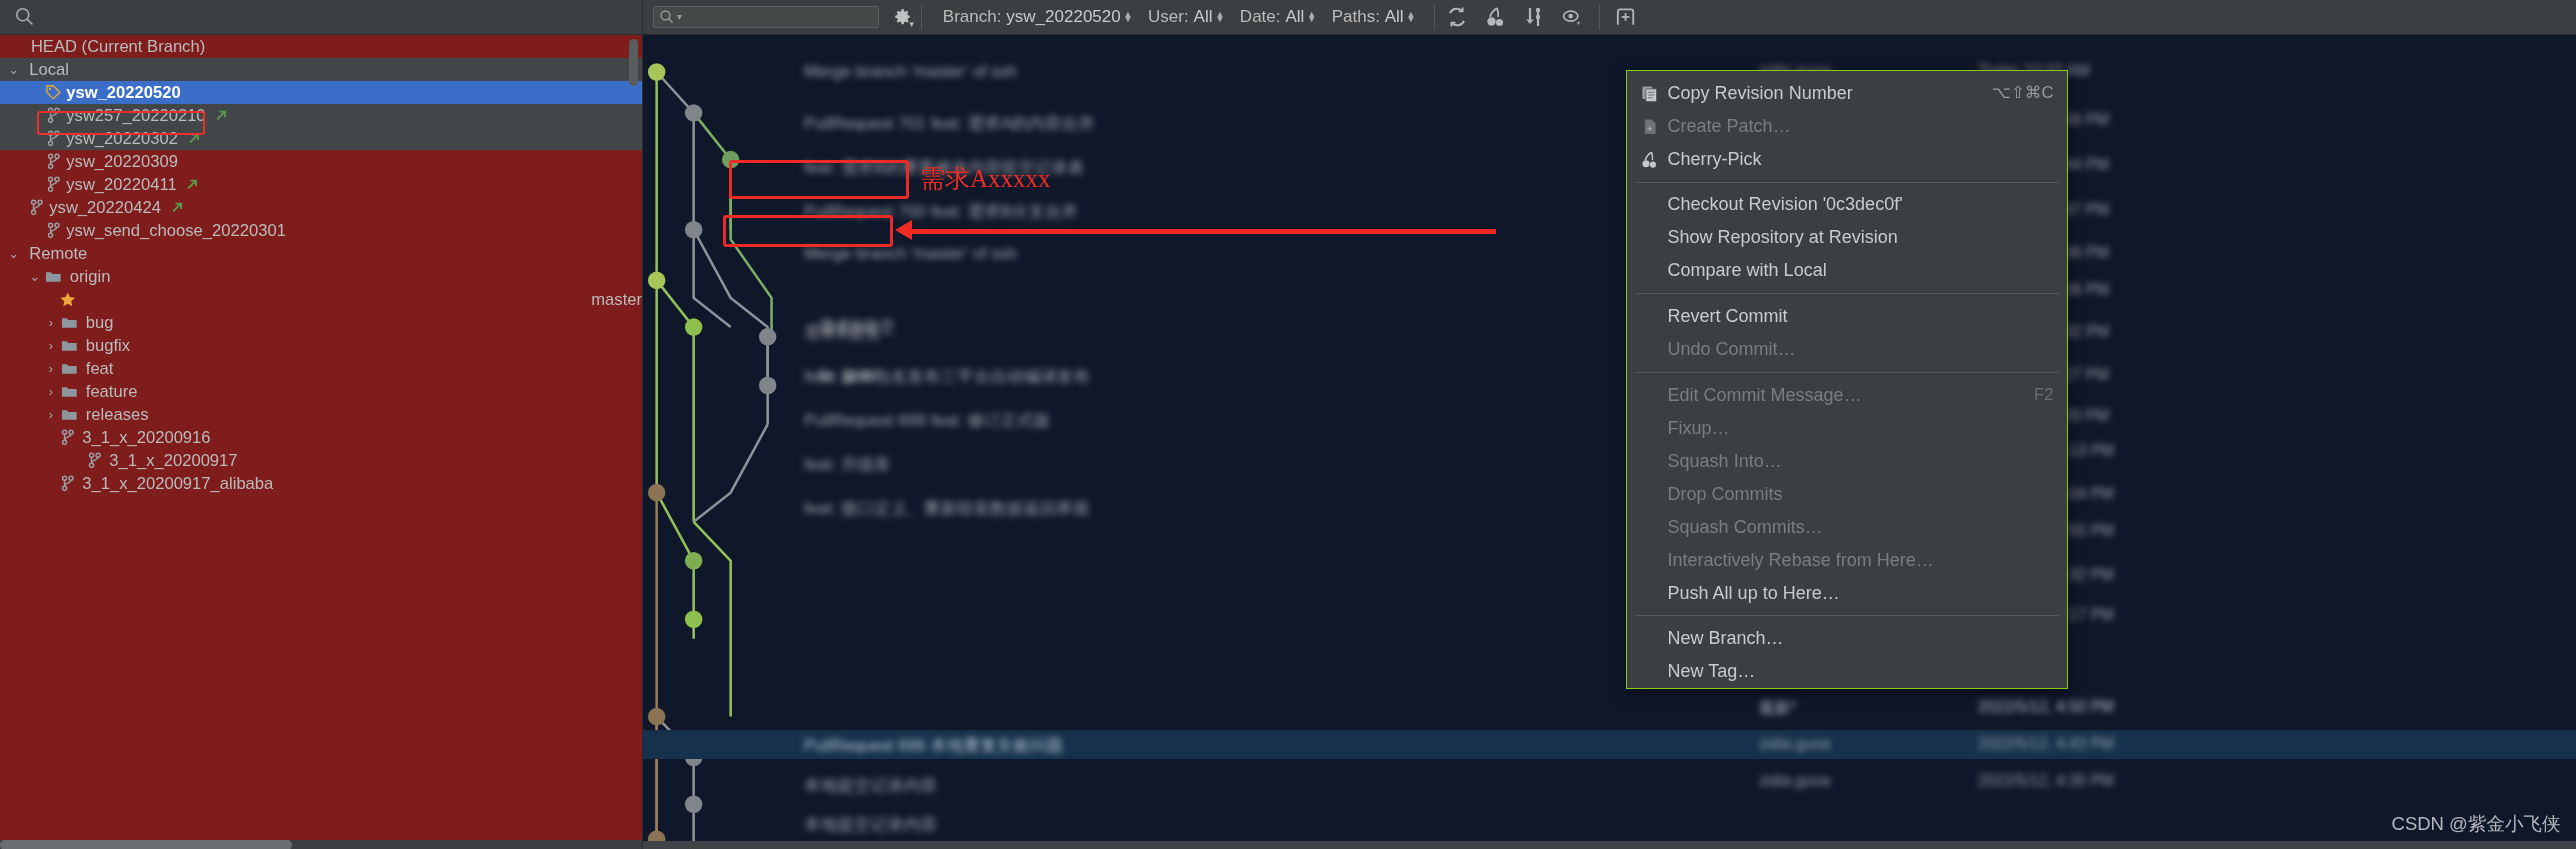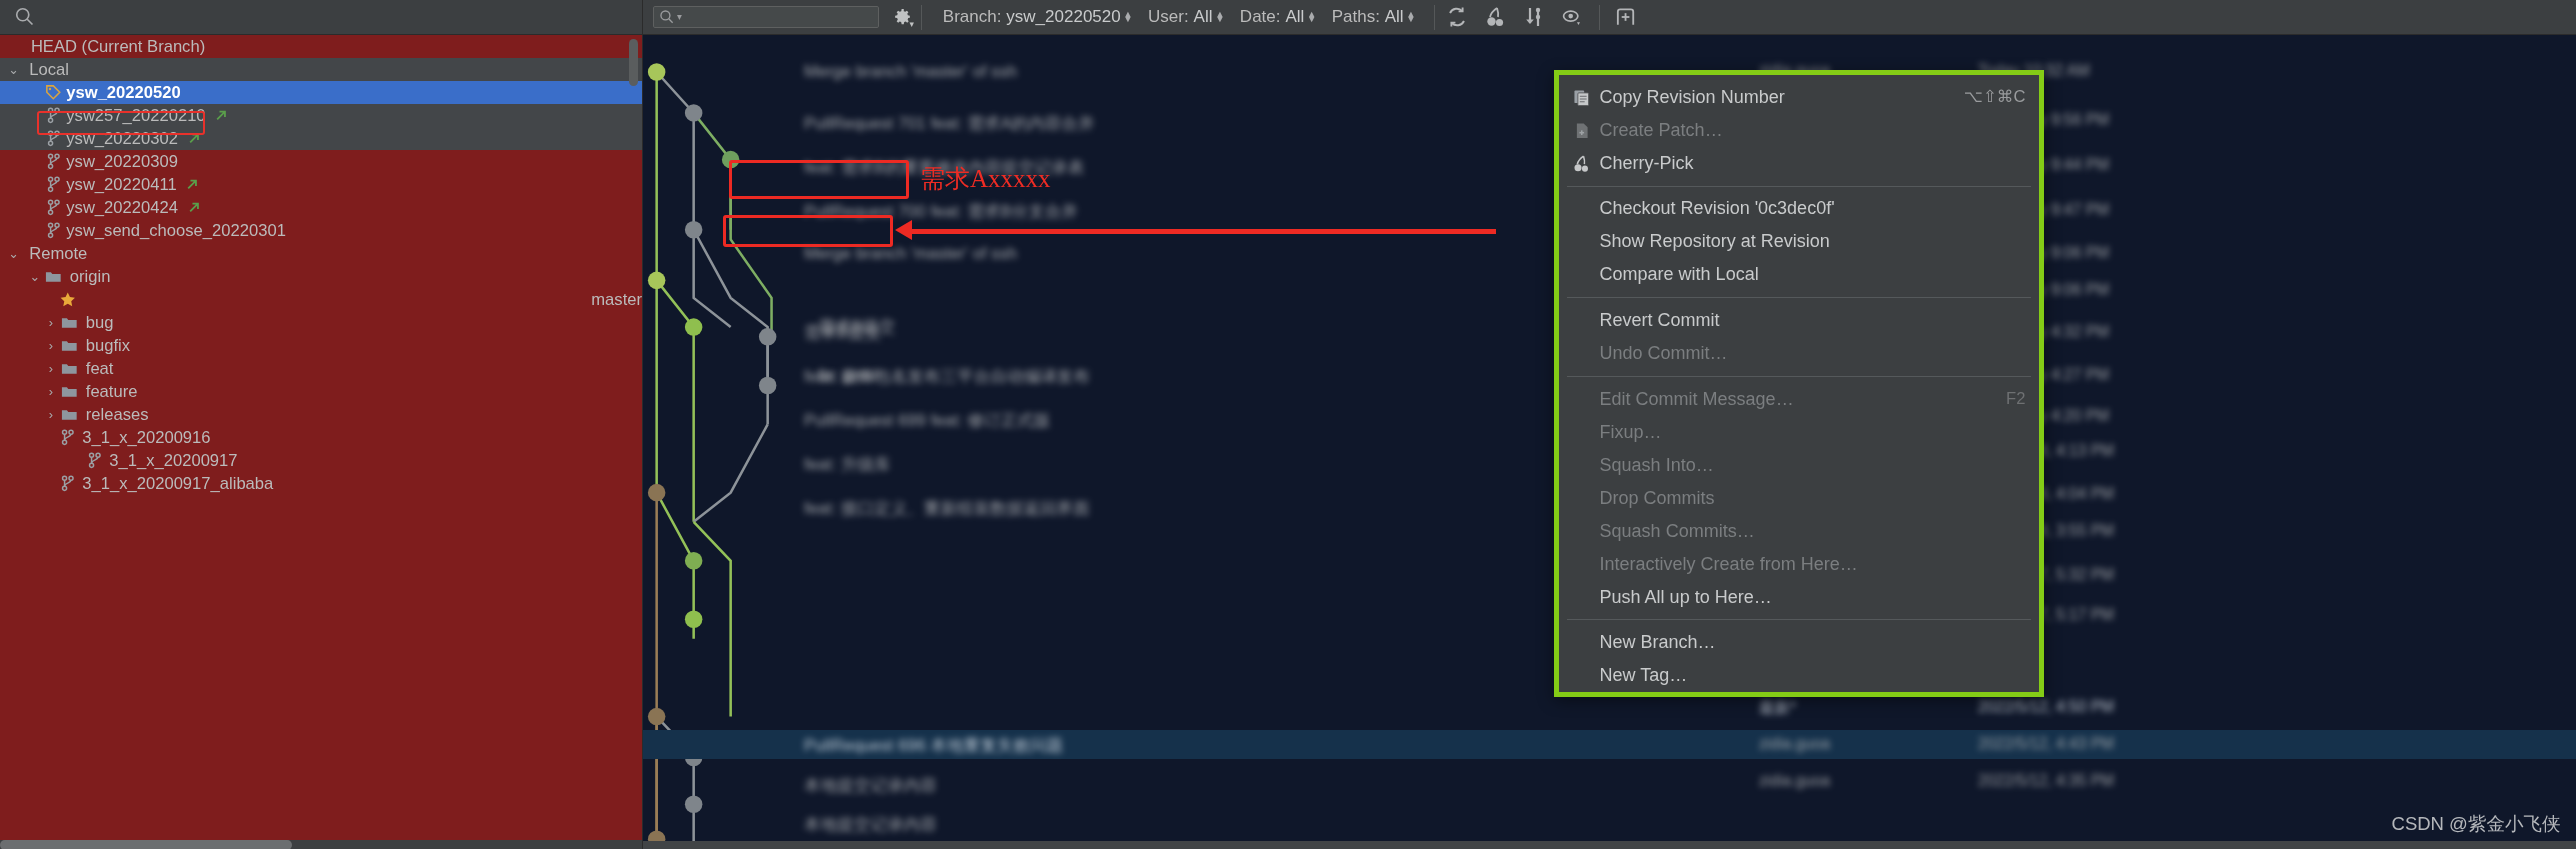--- a/index.html
+++ b/index.html
@@ -89,22 +89,22 @@
   .anntext { position: absolute; color: #ee2c24; font-size: 25px; font-family: "Liberation Serif", serif; white-space: nowrap; }
   .annarrow { position: absolute; height: 4.9px; background: #ed2a23; }
   .annarrow::before {
     content: ""; position: absolute; left: -15.6px; top: -8.8px;
     border-top: 10.7px solid transparent; border-bottom: 10.7px solid transparent;
     border-right: 17.5px solid #ed2a23;
   }
 
   
   .ctxmenu {
-    position: absolute; left: 1554px; top: 35px; width: 490px;
-    background: #3c3f41; border: 5px solid #84cc16;
+    position: absolute; left: 1626px; top: 35px; width: 442px;
+    background: #3c3f41; border: 1px solid #84cc16;
     box-shadow: 0 3.9px 15.6px rgba(0,0,0,.45);
     padding: 5.8px 0 0 0; z-index: 50;
   }
   .mi {
     height: 33px; display: flex; align-items: center;
     color: #c9cbcc; font-size: 18px; padding: 0 13.6px 0 9.7px; white-space: nowrap;
   }
   .mi .miicon { width: 27px; display: flex; align-items: center; justify-content: center; margin-right: 3.9px; }
   .mi .milbl { flex: 1; }
   .mi .mikey { color: #9a9c9e; font-size: 16.6px; margin-left: 23.4px; }
@@ -316,21 +316,21 @@
               </svg>
           </span>
           <span class="lbl">ysw_20220411</span>
           <span class="extra">
             <svg width="14.6" height="14.6" viewBox="0 0 16 16">
                 <path d="M3.5 12.5L12 4M6 4h6v6" fill="none" stroke="#5a9e4b" stroke-width="2"></path>
               </svg>
           </span>
         </div>
 
-        <div class="row" style="padding-left:43px;">
+        <div class="row" style="padding-left:26px;">
           <span class="ic">
             <svg width="15.6" height="16.6" viewBox="0 0 16 18">
                 <circle cx="4.5" cy="3.5" r="2.2" fill="none" stroke="#9ba0a5" stroke-width="1.6"></circle>
                 <circle cx="4.5" cy="14.5" r="2.2" fill="none" stroke="#9ba0a5" stroke-width="1.6"></circle>
                 <circle cx="11.5" cy="3.5" r="2.2" fill="none" stroke="#9ba0a5" stroke-width="1.6"></circle>
                 <path d="M4.5 5.8v6.5M11.5 5.8c0 3-7 2.5-7 6.5" fill="none" stroke="#9ba0a5" stroke-width="1.6"></path>
               </svg>
           </span>
           <span class="lbl">ysw_20220424</span>
           <span class="extra">
@@ -666,21 +666,21 @@
       <div class="mi disabled">
         <span class="miicon"></span>
         <span class="milbl">Drop Commits</span>
       </div>
       <div class="mi disabled">
         <span class="miicon"></span>
         <span class="milbl">Squash Commits…</span>
       </div>
       <div class="mi disabled">
         <span class="miicon"></span>
-        <span class="milbl">Interactively Create from Here…</span>
+        <span class="milbl">Interactively Rebase from Here…</span>
       </div>
       <div class="mi">
         <span class="miicon"></span>
         <span class="milbl">Push All up to Here…</span>
       </div>
 
       <div class="msep"></div>
 
       <div class="mi">
         <span class="miicon"></span>

